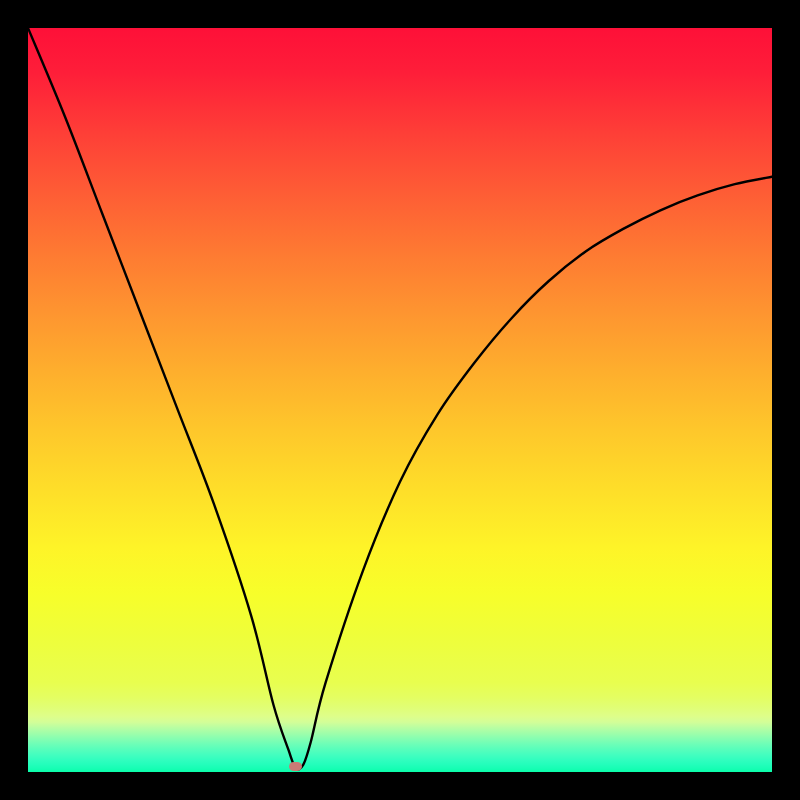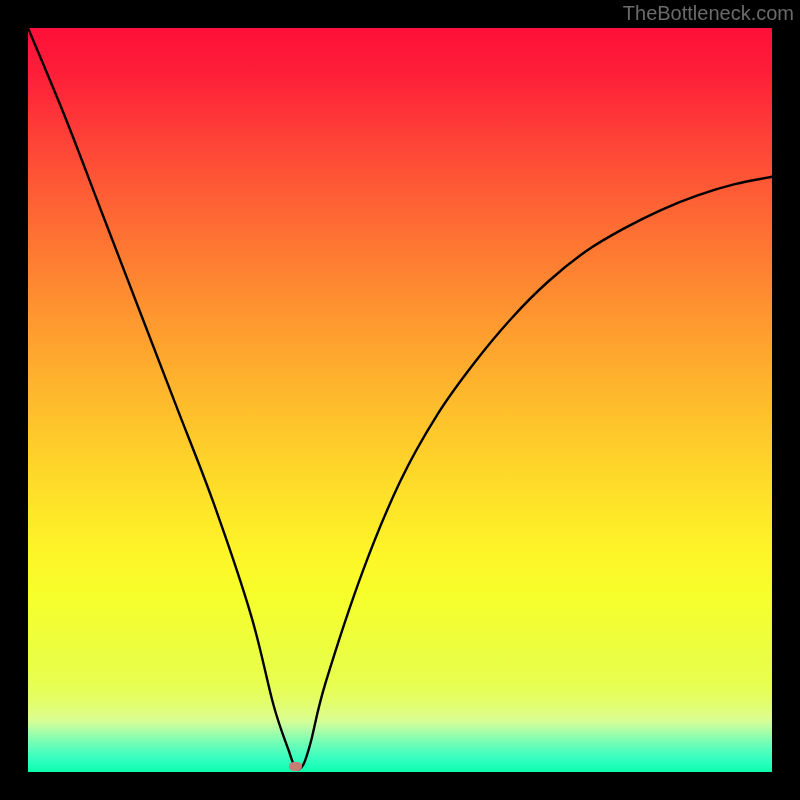--- a/index.html
+++ b/index.html
@@ -83,21 +83,20 @@
     height: 9px;
     border-radius: 5px / 4.5px;
     background: #c97b76;
   }
 </style>
 </head>
 <body>
 
 <div class="frame">
 
-  <div class="attribution">TheBottleneck.com</div>
 
   <div class="plot">
     <div class="gradient"></div>
 
     <svg class="curve" viewBox="0 0 744 744" preserveAspectRatio="none">
       <path fill="none" stroke="#000" stroke-width="2.4" stroke-linecap="round" d="M 0.0 0.0 C 6.2 14.9, 24.8 58.3, 37.2 89.3 C 49.6 120.3, 62.0 153.8, 74.4 186.0 C 86.8 218.2, 99.2 250.5, 111.6 282.7 C 124.0 315.0, 136.4 347.2, 148.8 379.4 C 161.2 411.7, 173.6 441.4, 186.0 476.2 C 198.4 510.9, 213.3 554.3, 223.2 587.8 C 233.1 621.2, 239.3 654.7, 245.5 677.0 C 251.7 699.4, 256.7 711.1, 260.4 721.7 C 264.1 732.2, 265.4 737.8, 267.8 740.3 C 270.3 742.8, 272.8 740.9, 275.3 736.6 C 277.8 732.2, 279.0 727.9, 282.7 714.2 C 286.4 700.6, 288.9 683.2, 297.6 654.7 C 306.3 626.2, 322.4 576.6, 334.8 543.1 C 347.2 509.6, 359.6 479.9, 372.0 453.8 C 384.4 427.8, 396.8 406.7, 409.2 386.9 C 421.6 367.0, 434.0 350.9, 446.4 334.8 C 458.8 318.7, 471.2 303.8, 483.6 290.2 C 496.0 276.5, 508.4 264.1, 520.8 253.0 C 533.2 241.8, 545.6 231.9, 558.0 223.2 C 570.4 214.5, 582.8 207.7, 595.2 200.9 C 607.6 194.1, 620.0 187.9, 632.4 182.3 C 644.8 176.7, 657.2 171.7, 669.6 167.4 C 682.0 163.1, 694.4 159.3, 706.8 156.2 C 719.2 153.1, 737.8 150.0, 744.0 148.8"></path>
     </svg>
 
     <div class="marker" style="left: 261.34px; top: 733.548px;"></div>
   </div>

